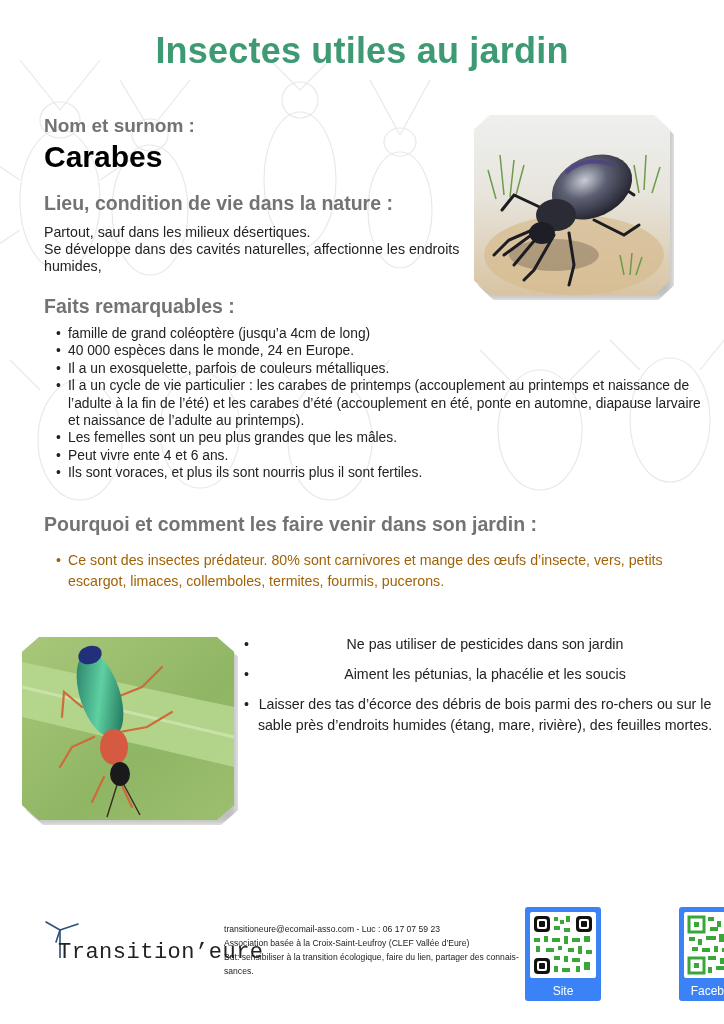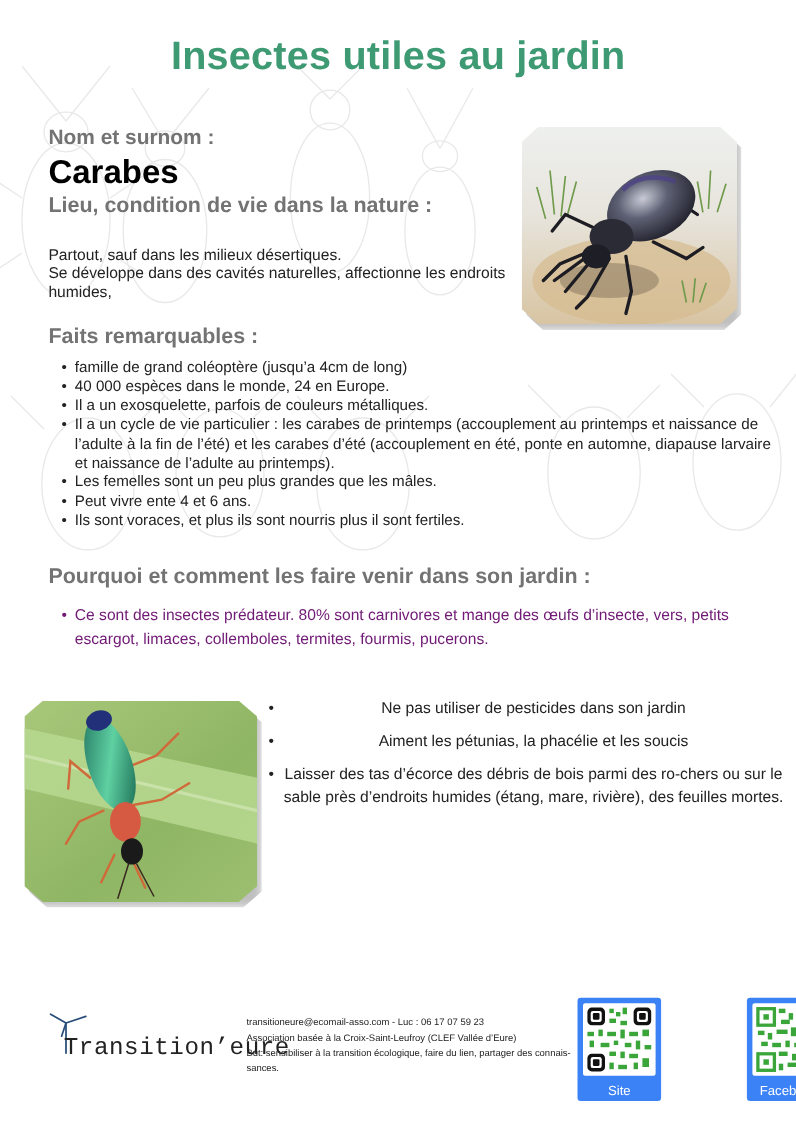--- a/index.html
+++ b/index.html
@@ -11,29 +11,29 @@
   }
   .bg-sketch { position:absolute; left:0; top:60px; width:724px; height:460px; opacity:0.13; pointer-events:none; }
   .page { position:absolute; inset:0; }
   .title {
     position:absolute; left:0; top:30px; width:724px; text-align:center;
     font-size:36px; font-weight:bold; color:#3e9a73; letter-spacing:0.2px;
   }
   .h-green { color:#737373; font-weight:bold; }
   .nom-label { position:absolute; left:44px; top:115px; font-size:19px; }
   .nom-value { position:absolute; left:44px; top:140px; font-size:30px; font-weight:bold; color:#000; }
-  .lieu-label { position:absolute; left:44px; top:176px; font-size:19.5px; }
+  .lieu-label { position:absolute; left:44px; top:192px; font-size:19.5px; }
   .lieu-text { position:absolute; left:44px; top:224px; width:420px; font-size:14.2px; line-height:17px; color:#222; }
   .faits-label { position:absolute; left:44px; top:295px; font-size:19.5px; }
   ul.bullets { list-style:none; margin:0; padding:0; }
   ul.bullets li { position:relative; padding-left:12px; }
   ul.bullets li::before { content:"•"; position:absolute; left:0; top:0; }
   .faits-list { position:absolute; left:56px; top:325px; width:650px; font-size:13.8px; line-height:17.4px; color:#222; }
   .pourquoi-label { position:absolute; left:44px; top:513px; font-size:19.5px; }
-  .pourquoi-list { position:absolute; left:56px; top:550px; width:660px; font-size:14.2px; line-height:21px; color:#701a75; }
+  .pourquoi-list { position:absolute; left:56px; top:550px; width:660px; font-size:14.2px; line-height:21px; color:#a16207; }
   .conseils-list { position:absolute; left:244px; top:634px; width:470px; font-size:14.2px; color:#222; }
   .conseils-list li { line-height:21px; margin-bottom:9px;text-align:center; }
   .photo {
     position:absolute; overflow:hidden;
     clip-path:polygon(8% 0, 92% 0, 100% 8%, 100% 92%, 92% 100%, 8% 100%, 0 92%, 0 8%);
   }
   .photo-shadow { position:absolute; background:rgba(0,0,0,0.25); filter:blur(4px);
     clip-path:polygon(8% 0, 92% 0, 100% 8%, 100% 92%, 92% 100%, 8% 100%, 0 92%, 0 8%); }
   .photo-carabe { left:474px; top:115px; width:196px; height:180px; }
   .photo-green { left:22px; top:637px; width:212px; height:183px; }

